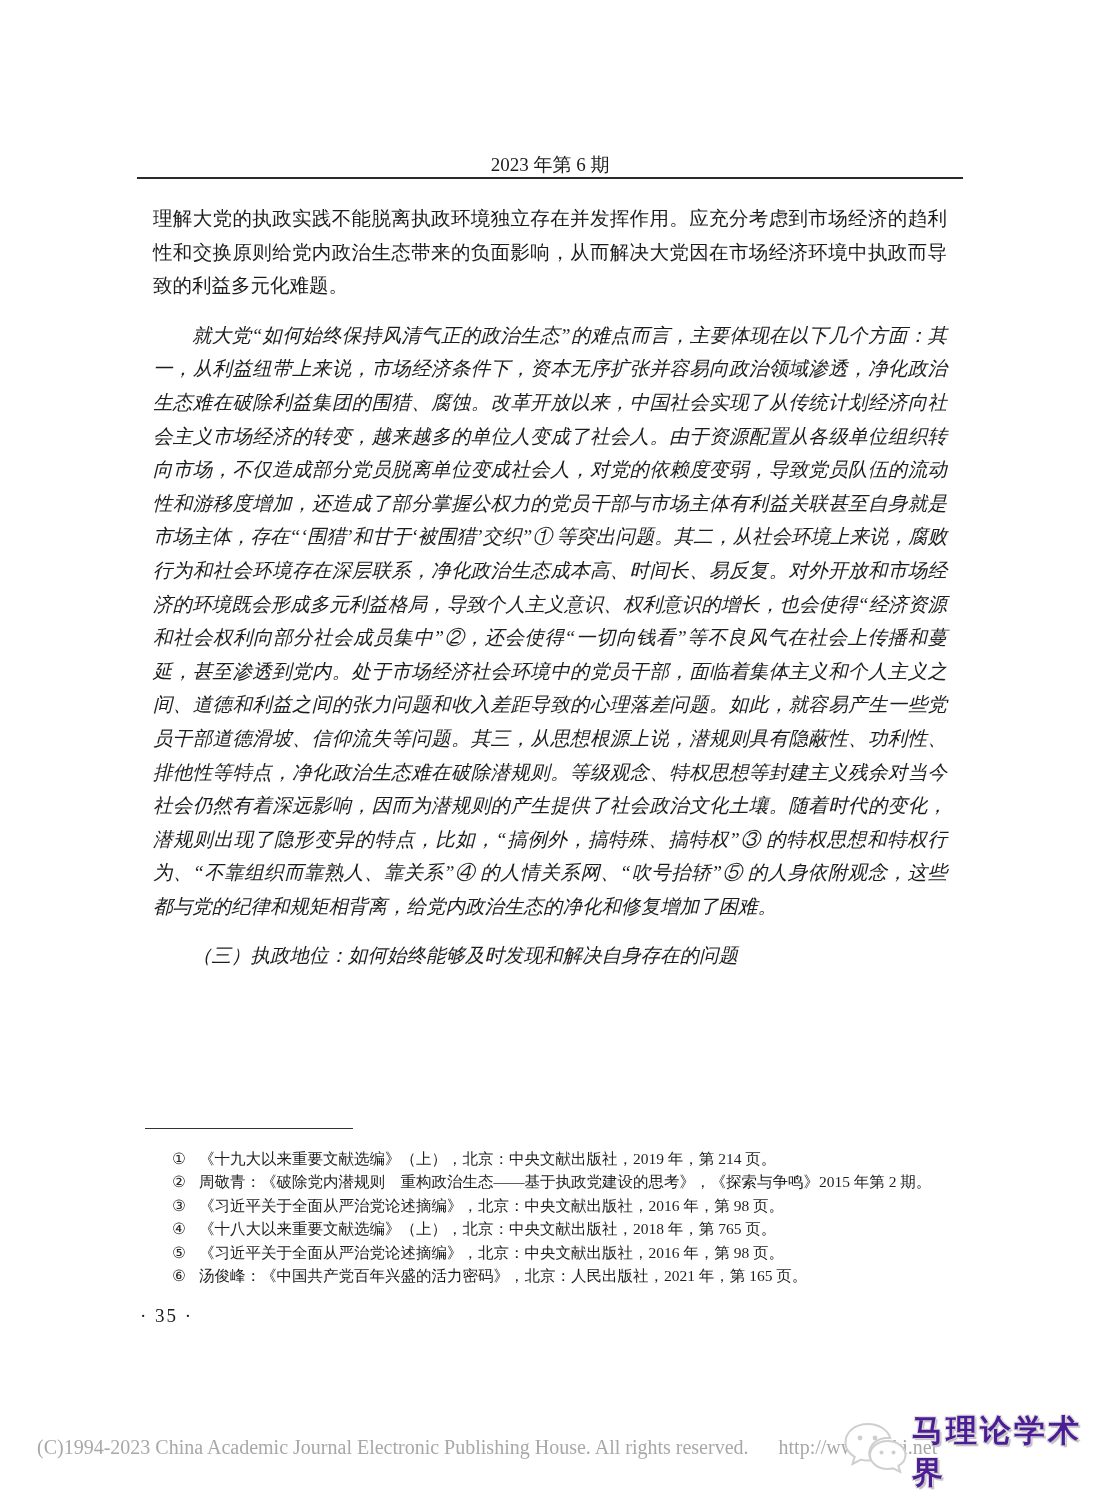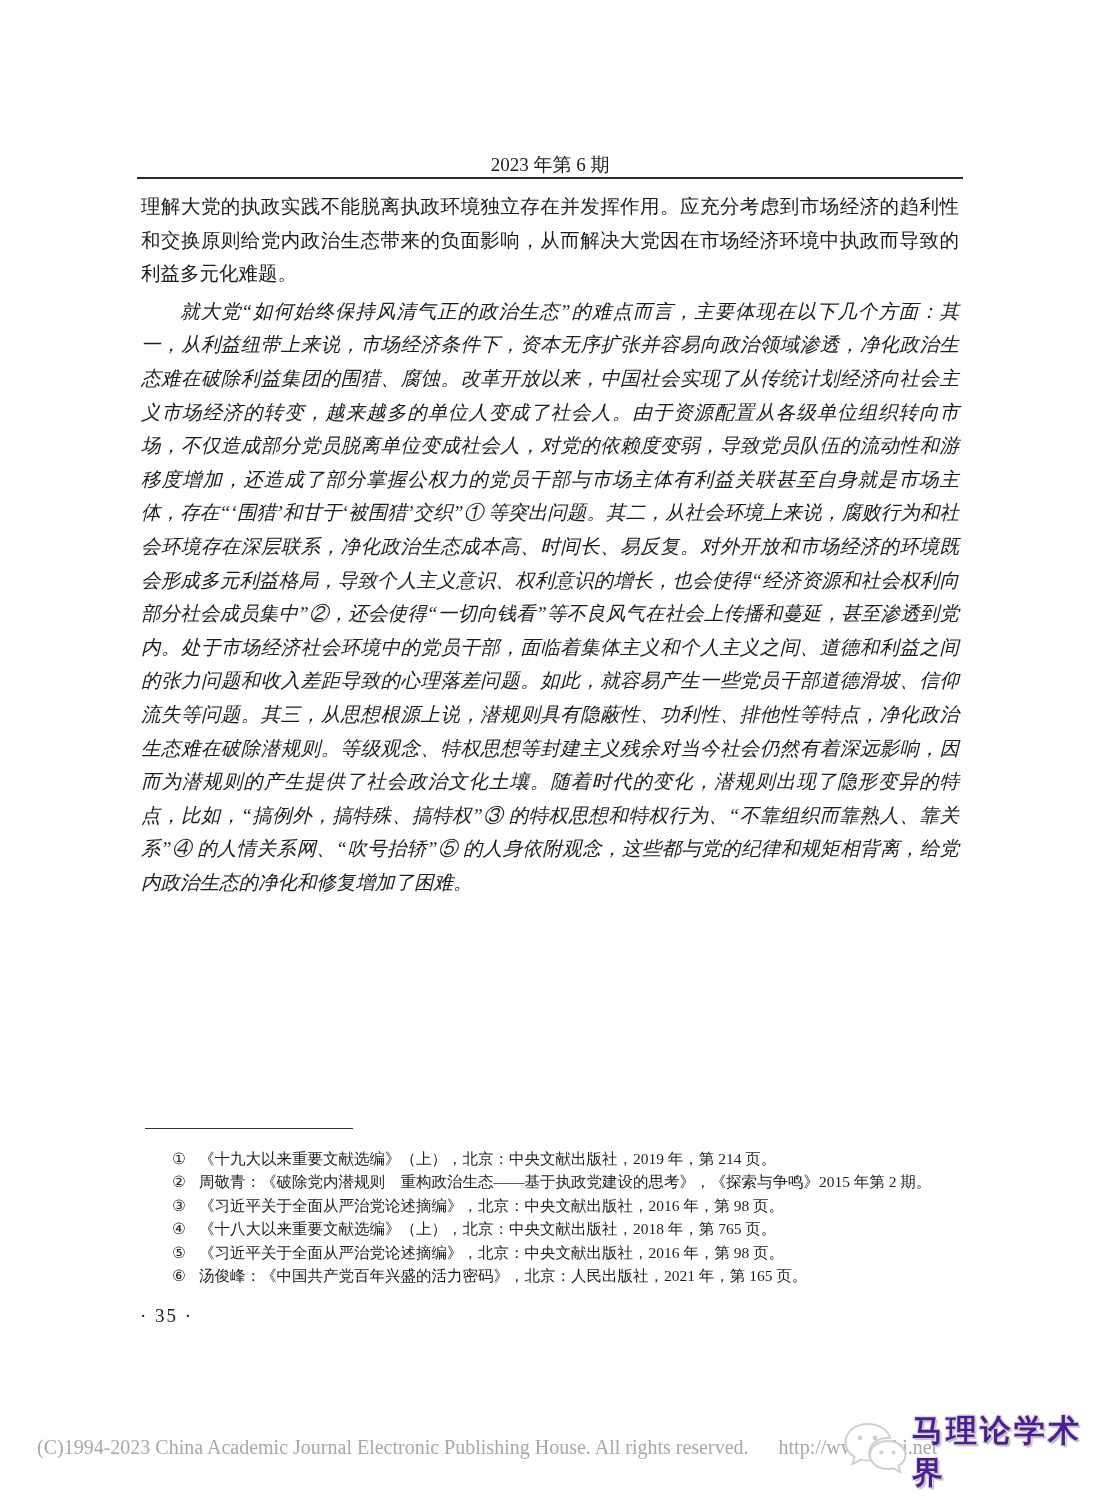--- a/index.html
+++ b/index.html
@@ -21,21 +21,21 @@
   .hdr-rule {
     position:absolute; top:177px; left:137px; width:826px;
     border-top:2px solid #2a2a2a; height:0;
   }
   
   .bodytext {
     position:absolute; top:186px; left:137px; width:826px;
     font-size:19.5px; line-height:33.6px; text-align:justify;
     text-justify:inter-ideograph;
   }
-  .bodytext p { margin:4px; }
+  .bodytext p { margin:16px; }
   .indent { text-indent:2em;font-style:italic; }
   .section-heading {
     font-style:italic; text-indent:2em;
     font-family:"Liberation Serif","DejaVu Serif",serif;
   }
   
   .footnotes {
     position:absolute; top:1128px; left:137px; width:826px;
   }
   .fn-rule { width:208px; border-top:1.5px solid #333; height:0; margin:0 0 18px 8px; }
@@ -72,20 +72,21 @@
 <body>
 
 <div class="page">
 
   <div class="hdr-issue">2023 年第 6 期</div>
   <div class="hdr-rule"></div>
 
   <div class="bodytext">
     <p>理解大党的执政实践不能脱离执政环境独立存在并发挥作用。应充分考虑到市场经济的趋利性和交换原则给党内政治生态带来的负面影响，从而解决大党因在市场经济环境中执政而导致的利益多元化难题。</p>
     <p class="indent">就大党“如何始终保持风清气正的政治生态”的难点而言，主要体现在以下几个方面：其一，从利益纽带上来说，市场经济条件下，资本无序扩张并容易向政治领域渗透，净化政治生态难在破除利益集团的围猎、腐蚀。改革开放以来，中国社会实现了从传统计划经济向社会主义市场经济的转变，越来越多的单位人变成了社会人。由于资源配置从各级单位组织转向市场，不仅造成部分党员脱离单位变成社会人，对党的依赖度变弱，导致党员队伍的流动性和游移度增加，还造成了部分掌握公权力的党员干部与市场主体有利益关联甚至自身就是市场主体，存在“‘围猎’和甘于‘被围猎’交织”① 等突出问题。其二，从社会环境上来说，腐败行为和社会环境存在深层联系，净化政治生态成本高、时间长、易反复。对外开放和市场经济的环境既会形成多元利益格局，导致个人主义意识、权利意识的增长，也会使得“经济资源和社会权利向部分社会成员集中”②，还会使得“一切向钱看”等不良风气在社会上传播和蔓延，甚至渗透到党内。处于市场经济社会环境中的党员干部，面临着集体主义和个人主义之间、道德和利益之间的张力问题和收入差距导致的心理落差问题。如此，就容易产生一些党员干部道德滑坡、信仰流失等问题。其三，从思想根源上说，潜规则具有隐蔽性、功利性、排他性等特点，净化政治生态难在破除潜规则。等级观念、特权思想等封建主义残余对当今社会仍然有着深远影响，因而为潜规则的产生提供了社会政治文化土壤。随着时代的变化，潜规则出现了隐形变异的特点，比如，“搞例外，搞特殊、搞特权”③ 的特权思想和特权行为、“不靠组织而靠熟人、靠关系”④ 的人情关系网、“吹号抬轿”⑤ 的人身依附观念，这些都与党的纪律和规矩相背离，给党内政治生态的净化和修复增加了困难。</p>
+    <p class="section-heading">（三）执政地位：如何始终能够及时发现和解决自身存在的问题</p>
   </div>
 
   <div class="footnotes">
     <div class="fn-rule"></div>
     <div class="fn-row">
       <span class="fn-num">①</span>
       <span class="fn-text">《十九大以来重要文献选编》（上），北京：中央文献出版社，2019 年，第 214 页。</span>
     </div>
     <div class="fn-row">
       <span class="fn-num">②</span>

